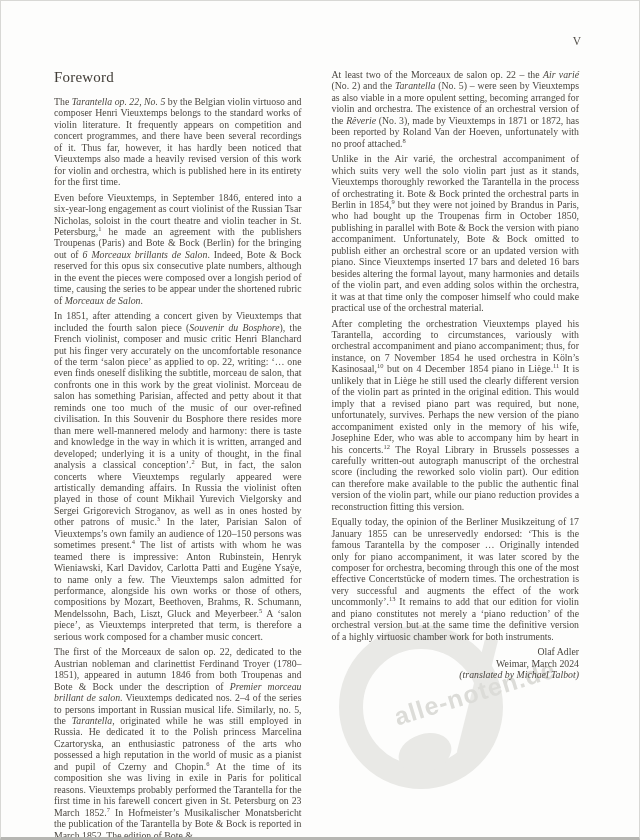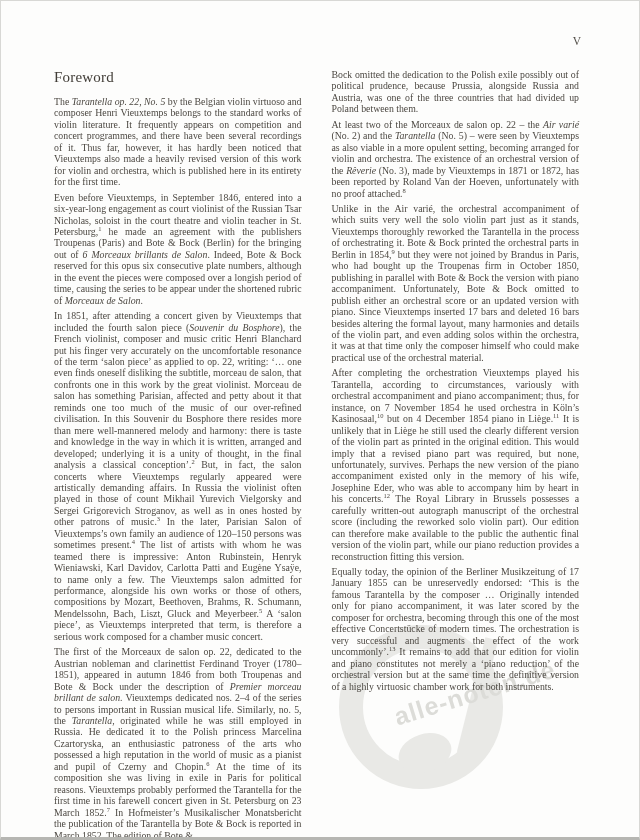--- a/index.html
+++ b/index.html
@@ -73,22 +73,26 @@
       <div id="col-left-paras">
           <p class="para">The <i>Tarantella op. 22, No. 5</i> by the Belgian violin virtuoso and composer Henri Vieuxtemps belongs to the standard works of violin literature. It frequently appears on competition and concert programmes, and there have been several recordings of it. Thus far, however, it has hardly been noticed that Vieuxtemps also made a heavily revised version of this work for violin and orchestra, which is published here in its entirety for the first time.</p>
           <p class="para">Even before Vieuxtemps, in September 1846, entered into a six-year-long engagement as court violinist of the Russian Tsar Nicholas, soloist in the court theatre and violin teacher in St. Petersburg,<sup>1</sup> he made an agreement with the publishers Troupenas (Paris) and Bote &amp; Bock (Berlin) for the bringing out of <i>6 Morceaux brillants de Salon</i>. Indeed, Bote &amp; Bock reserved for this opus six consecutive plate numbers, although in the event the pieces were composed over a longish period of time, causing the series to be appear under the shortened rubric of <i>Morceaux de Salon</i>.</p>
           <p class="para">In 1851, after attending a concert given by Vieuxtemps that included the fourth salon piece (<i>Souvenir du Bosphore</i>), the French violinist, composer and music critic Henri Blanchard put his finger very accurately on the uncomfortable resonance of the term ‘salon piece’ as applied to op. 22, writing: ‘… one even finds oneself disliking the subtitle, morceau de salon, that confronts one in this work by the great violinist. Morceau de salon has something Parisian, affected and petty about it that reminds one too much of the music of our over-refined civilisation. In this Souvenir du Bosphore there resides more than mere well-mannered melody and harmony: there is taste and knowledge in the way in which it is written, arranged and developed; underlying it is a unity of thought, in the final analysis a classical conception’.<sup>2</sup> But, in fact, the salon concerts where Vieuxtemps regularly appeared were artistically demanding affairs. In Russia the violinist often played in those of count Mikhail Yurevich Vielgorsky and Sergei Grigorevich Stroganov, as well as in ones hosted by other patrons of music.<sup>3</sup> In the later, Parisian Salon of Vieuxtemps’s own family an audience of 120–150 persons was sometimes present.<sup>4</sup> The list of artists with whom he was teamed there is impressive: Anton Rubinstein, Henryk Wieniawski, Karl Davidov, Carlotta Patti and Eugène Ysaÿe, to name only a few. The Vieuxtemps salon admitted for performance, alongside his own works or those of others, compositions by Mozart, Beethoven, Brahms, R. Schumann, Mendelssohn, Bach, Liszt, Gluck and Meyerbeer.<sup>5</sup> A ‘salon piece’, as Vieuxtemps interpreted that term, is therefore a serious work composed for a chamber music concert.</p>
           <p class="para">The first of the Morceaux de salon op. 22, dedicated to the Austrian nobleman and clarinettist Ferdinand Troyer (1780–1851), appeared in autumn 1846 from both Troupenas and Bote &amp; Bock under the description of <i>Premier morceau brillant de salon</i>. Vieuxtemps dedicated nos. 2–4 of the series to persons important in Russian musical life. Similarly, no. 5, the <i>Tarantella</i>, originated while he was still employed in Russia. He dedicated it to the Polish princess Marcelina Czartoryska, an enthusiastic patroness of the arts who possessed a high reputation in the world of music as a pianist and pupil of Czerny and Chopin.<sup>6</sup> At the time of its composition she was living in exile in Paris for political reasons. Vieuxtemps probably performed the Tarantella for the first time in his farewell concert given in St. Petersburg on 23 March 1852.<sup>7</sup> In Hofmeister’s Musikalischer Monatsbericht the publication of the Tarantella by Bote &amp; Bock is reported in March 1852. The edition of Bote &amp;</p>
         </div>
     </div>
 
     <div class="column">
       <div id="col-right-paras">
-          <p class="para">Bock omitted the dedication to the Polish exile possibly out of political prudence, because Prussia, alongside Russia and Austria, was one of the three countries that had divided up Poland between them.</p>
           <p class="para">At least two of the Morceaux de salon op. 22 – the <i>Air varié</i> (No. 2) and the <i>Tarantella</i> (No. 5) – were seen by Vieuxtemps as also viable in a more opulent setting, becoming arranged for violin and orchestra. The existence of an orchestral version of the <i>Rêverie</i> (No. 3), made by Vieuxtemps in 1871 or 1872, has been reported by Roland Van der Hoeven, unfortunately with no proof attached.<sup>8</sup></p>
           <p class="para">Unlike in the Air varié, the orchestral accompaniment of which suits very well the solo violin part just as it stands, Vieuxtemps thoroughly reworked the Tarantella in the process of orchestrating it. Bote &amp; Bock printed the orchestral parts in Berlin in 1854,<sup>9</sup> but they were not joined by Brandus in Paris, who had bought up the Troupenas firm in October 1850, publishing in parallel with Bote &amp; Bock the version with piano accompaniment. Unfortunately, Bote &amp; Bock omitted to publish either an orchestral score or an updated version with piano. Since Vieuxtemps inserted 17 bars and deleted 16 bars besides altering the formal layout, many harmonies and details of the violin part, and even adding solos within the orchestra, it was at that time only the composer himself who could make practical use of the orchestral material.</p>
           <p class="para">After completing the orchestration Vieuxtemps played his Tarantella, according to circumstances, variously with orchestral accompaniment and piano accompaniment; thus, for instance, on 7 November 1854 he used orchestra in Köln’s Kasinosaal,<sup>10</sup> but on 4 December 1854 piano in Liège.<sup>11</sup> It is unlikely that in Liège he still used the clearly different version of the violin part as printed in the original edition. This would imply that a revised piano part was required, but none, unfortunately, survives. Perhaps the new version of the piano accompaniment existed only in the memory of his wife, Josephine Eder, who was able to accompany him by heart in his concerts.<sup>12</sup> The Royal Library in Brussels possesses a carefully written-out autograph manuscript of the orchestral score (including the reworked solo violin part). Our edition can therefore make available to the public the authentic final version of the violin part, while our piano reduction provides a reconstruction fitting this version.</p>
           <p class="para">Equally today, the opinion of the Berliner Musikzeitung of 17 January 1855 can be unreservedly endorsed: ‘This is the famous Tarantella by the composer … Originally intended only for piano accompaniment, it was later scored by the composer for orchestra, becoming through this one of the most effective Concertstücke of modern times. The orchestration is very successful and augments the effect of the work uncommonly’.<sup>13</sup> It remains to add that our edition for violin and piano constitutes not merely a ‘piano reduction’ of the orchestral version but at the same time the definitive version of a highly virtuosic chamber work for both instruments.</p>
         </div>
+      <div class="signature">
+        <div>Olaf Adler</div>
+        <div>Weimar, March 2024</div>
+        <div class="ital">(translated by Michael Talbot)</div>
+      </div>
     </div>
 
   </div>
 </div>
 
 </body></html>

